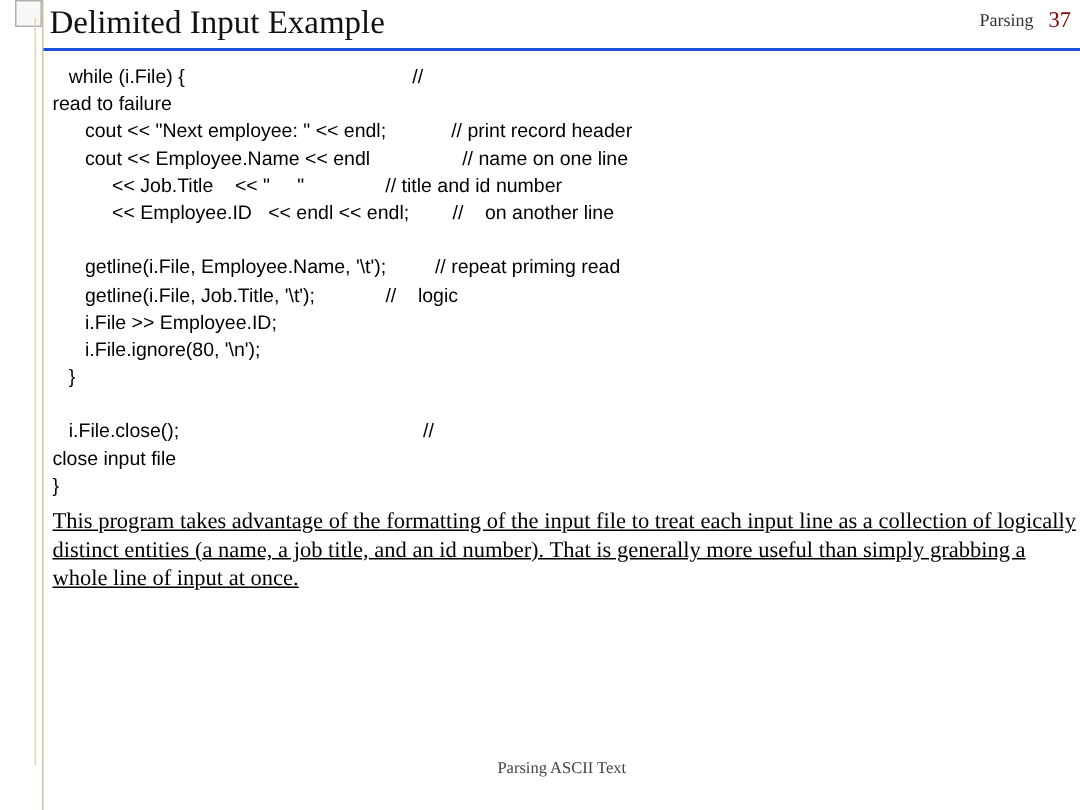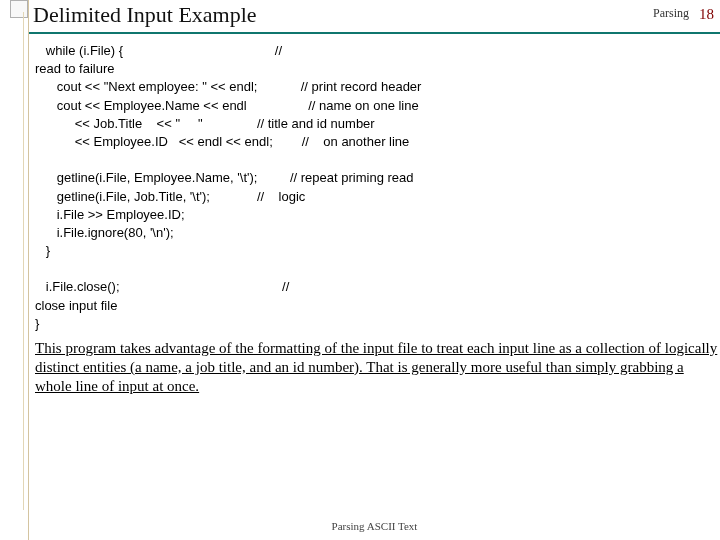--- a/index.html
+++ b/index.html
@@ -26,21 +26,21 @@
     width: 18px;
     height: 18px;
     border: 1px solid #b0b0b0;
     background: #f8f8f8;
   }
   .header {
     display: flex;
     justify-content: space-between;
     align-items: flex-start;
     padding: 2px 6px 4px 4px;
-    border-bottom: 2px solid #0f766e;
+    border-bottom: 2px solid #1d4ed8;
   }
   .title {
     font-size: 22px;
     color: #111;
   }
   .topic {
     font-size: 12px;
     color: #333;
     padding-top: 4px;
   }
@@ -62,21 +62,21 @@
   .body-text {
     font-family: "Times New Roman", Times, serif;
     font-size: 15px;
     line-height: 1.25;
     padding: 2px 2px 0 6px;
     color: #000;
     text-decoration: underline;
   }
   .footer {
     position: absolute;
-    bottom: 8px;
+    bottom: 22px;
     left: 50%;
     transform: translateX(-50%);
     font-size: 11px;
     color: #444;
   }
   .side-rule {
     position: absolute;
     left: 23px;
     top: 12px;
     bottom: 30px;
@@ -88,21 +88,21 @@
 <body>
 
 <div class="left-tab"></div>
 <div class="side-rule"></div>
 
 <div class="slide">
   <div class="header">
     <div class="title">Delimited Input Example</div>
     <div class="header-right">
       <div class="topic">Parsing</div>
-      <div class="pagenum">18</div>
+      <div class="pagenum">37</div>
     </div>
   </div>
 
   <div class="code-area">   while (i.File) {                                          //
 read to failure
       cout &lt;&lt; "Next employee: " &lt;&lt; endl;            // print record header
       cout &lt;&lt; Employee.Name &lt;&lt; endl                 // name on one line
            &lt;&lt; Job.Title    &lt;&lt; "     "               // title and id number
            &lt;&lt; Employee.ID   &lt;&lt; endl &lt;&lt; endl;        //    on another line
 

